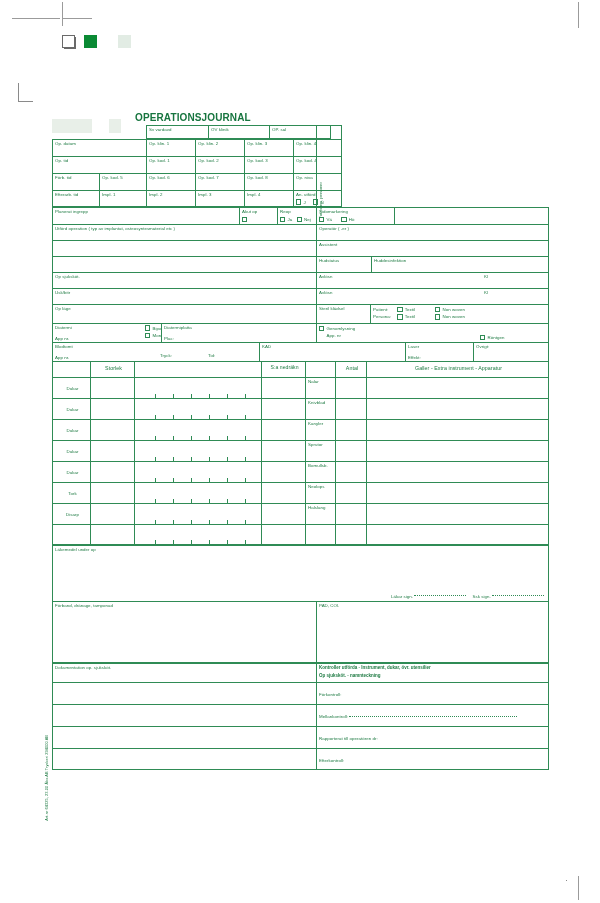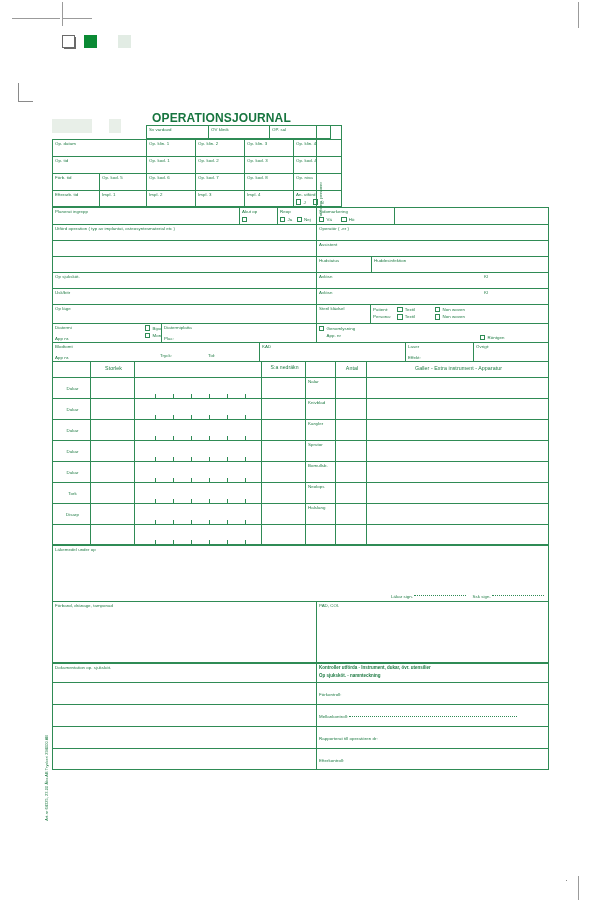--- a/index.html
+++ b/index.html
@@ -43,22 +43,22 @@
     overflow:hidden;
   }
   .cell:last-child{border-right:.7px solid var(--g);}
   .lastrow .cell{border-bottom:.7px solid var(--g);}
   .lbl{font-size:4.4px;letter-spacing:.01em;white-space:nowrap;}
   .lbl-b{font-weight:bold;font-size:4.5px;white-space:nowrap;}
 
   
   .hdr{position:relative;height:27px;}
   .title{
-    position:absolute;left:100px;top:0px;
-    font-size:12px;font-weight:bold;letter-spacing:.012em;
+    position:absolute;left:83px;top:0px;
+    font-size:10px;font-weight:bold;letter-spacing:.012em;
     color:var(--gtitle);
   }
   .ph{position:absolute;background:var(--pale);}
   .ph1{left:0px;top:7px;width:40px;height:14px;}
   .ph2{left:57px;top:7px;width:12px;height:14px;}
 
   
   .vert{
     position:absolute;writing-mode:vertical-rl;transform:rotate(180deg);
     font-size:4.2px;white-space:nowrap;color:var(--gt);

